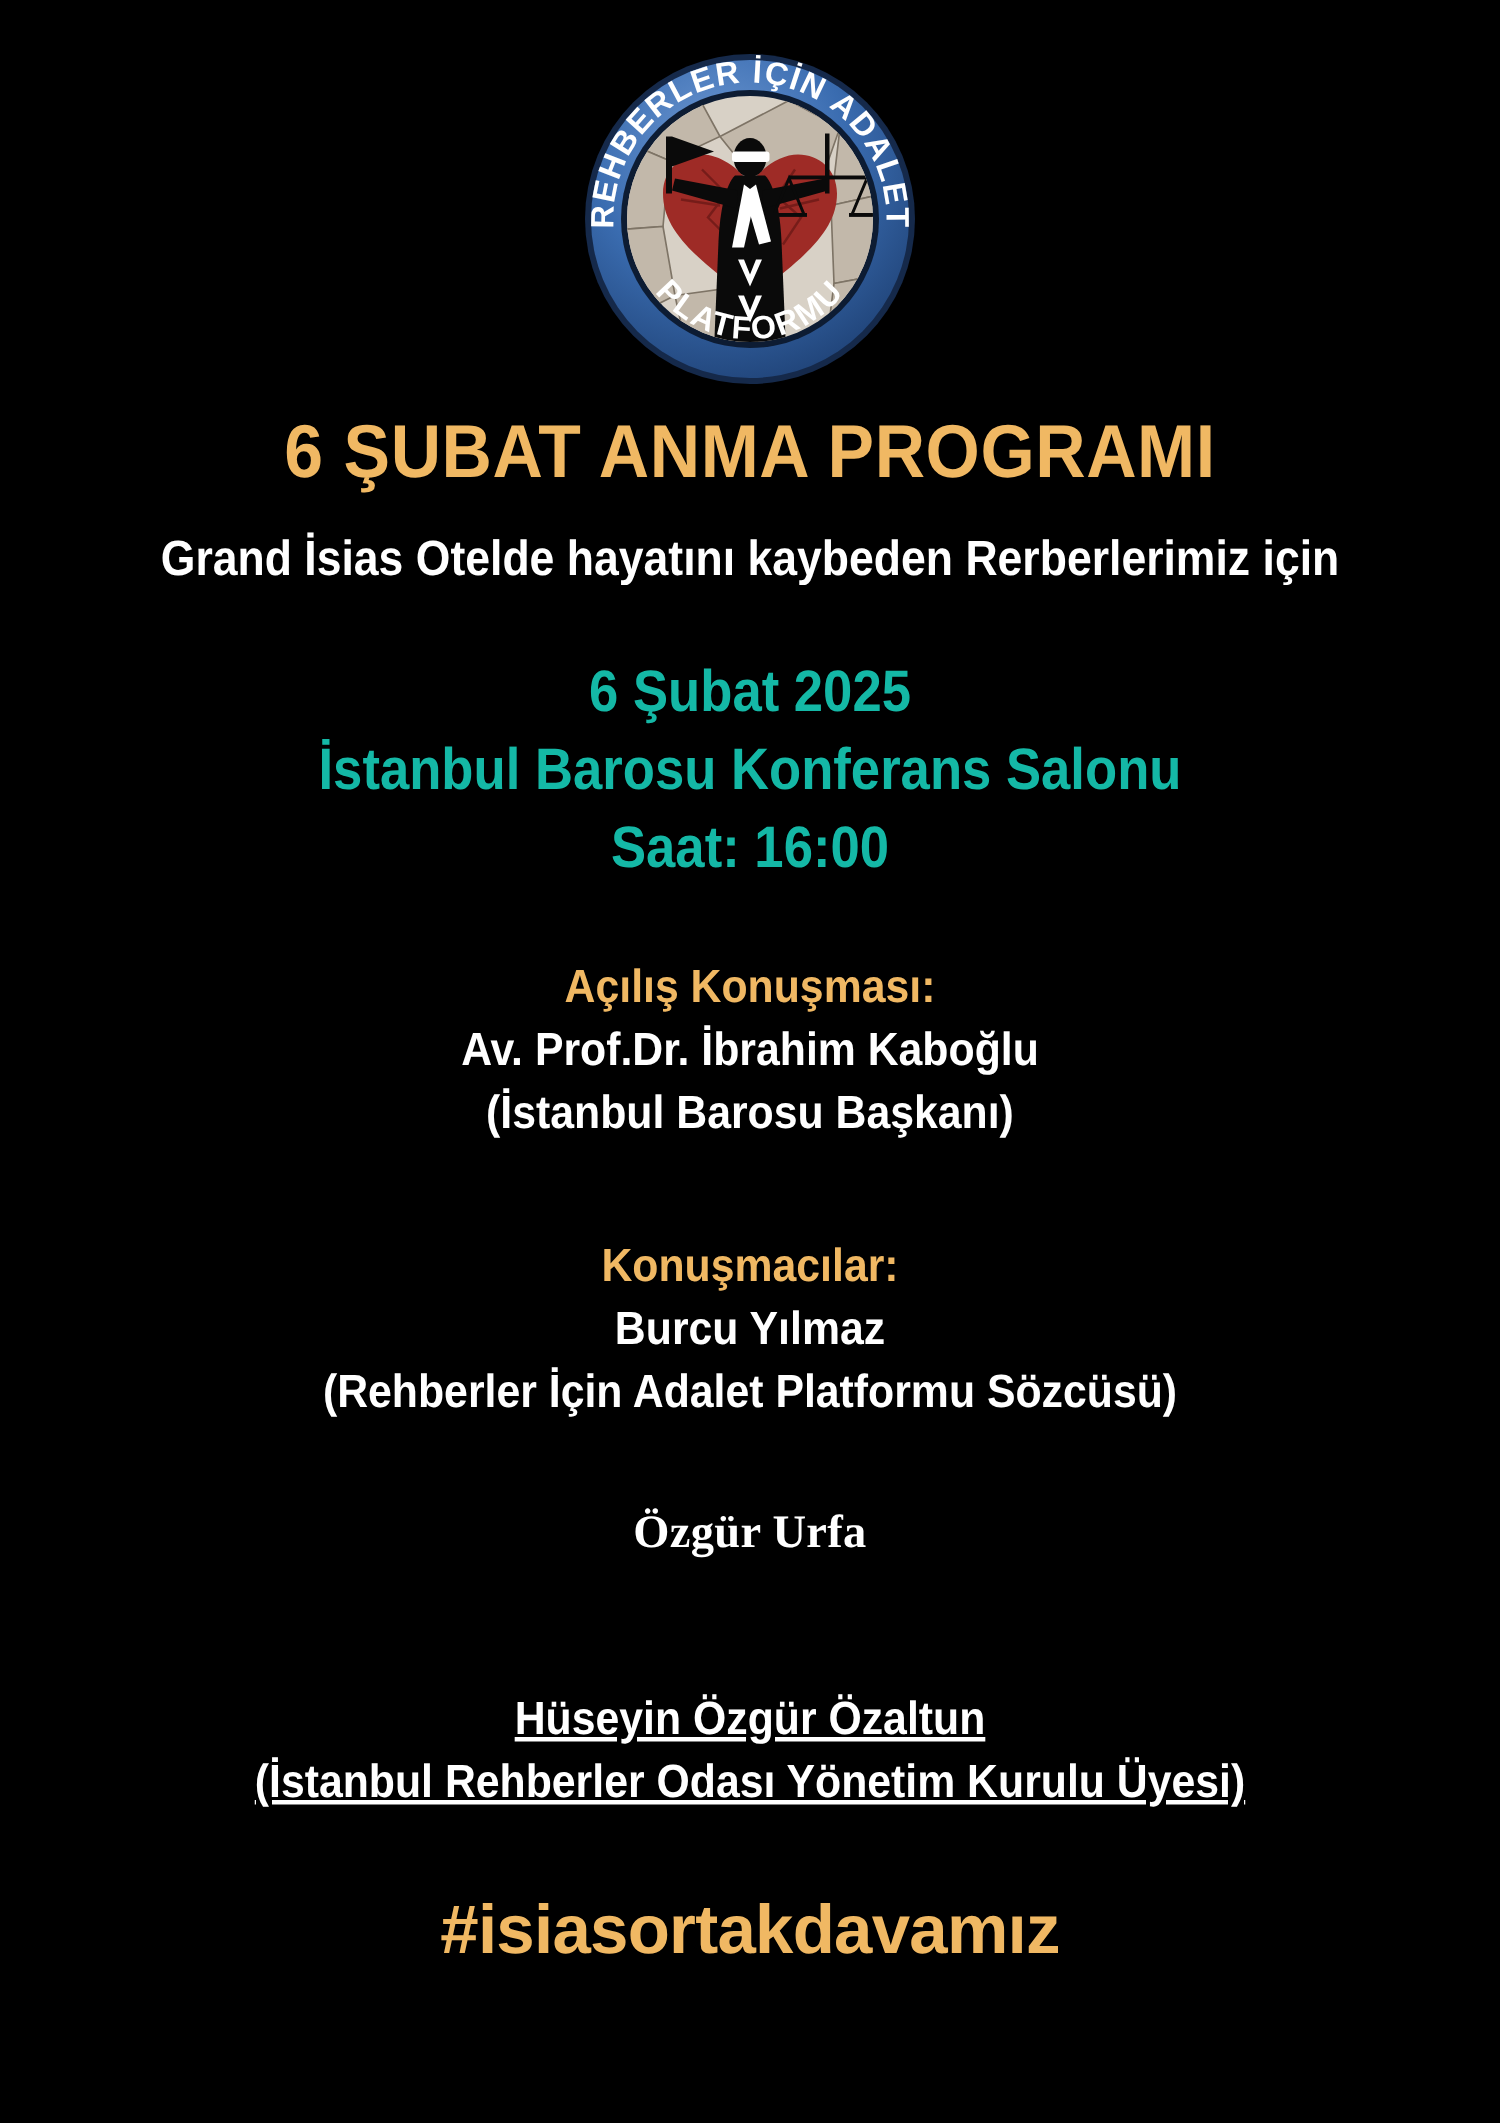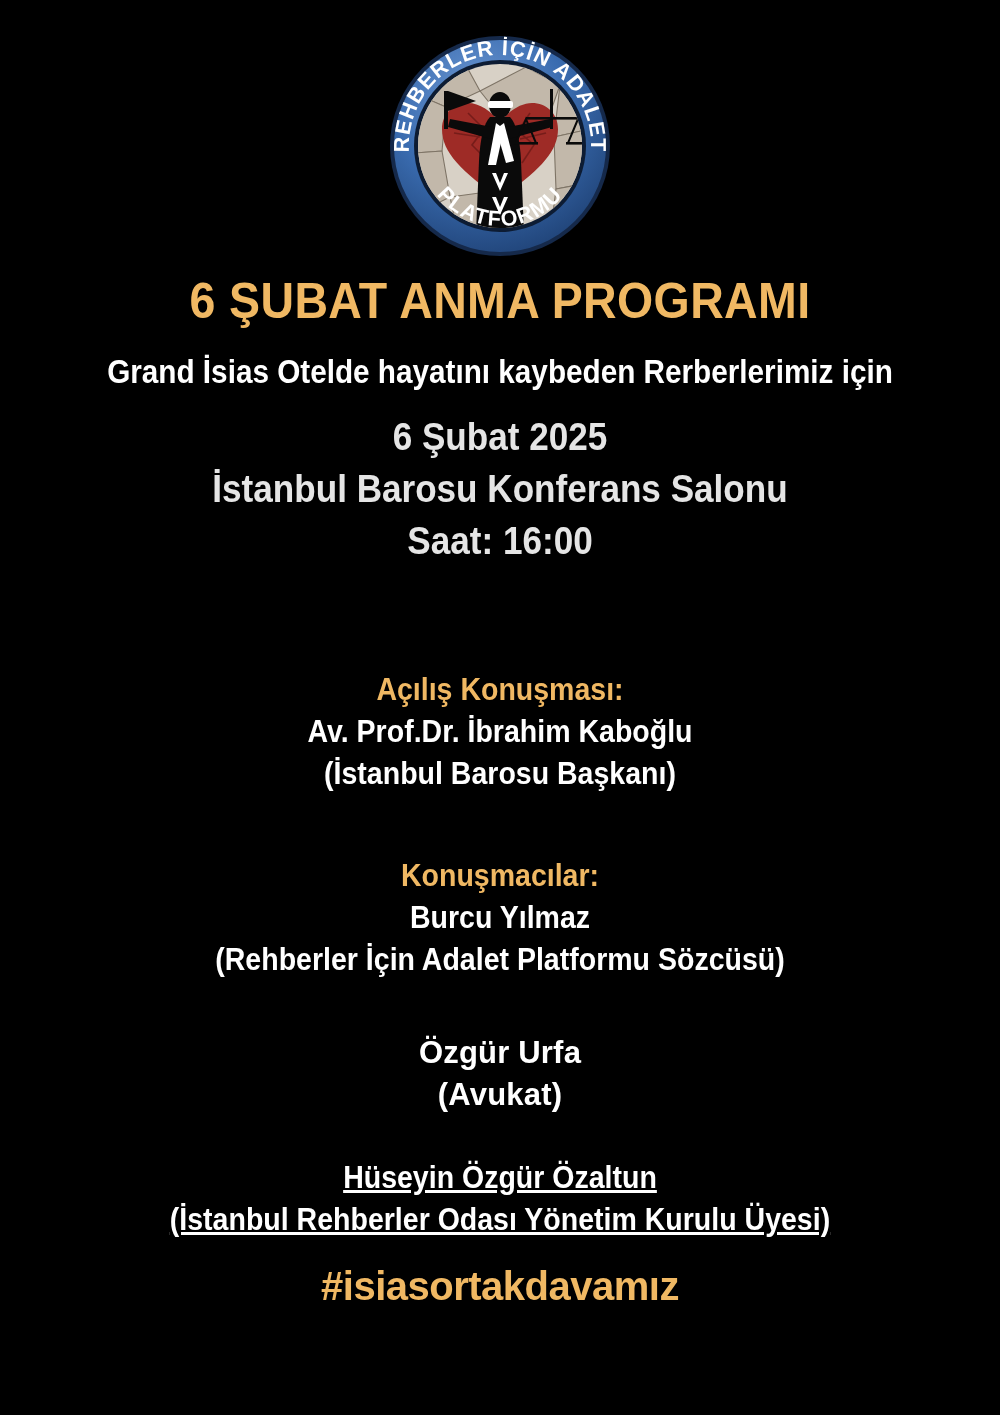--- a/index.html
+++ b/index.html
@@ -62,39 +62,38 @@
     text-align: center;
     font-size: 33px;
     line-height: 40px;
     font-weight: 700;
     color: #ffffff;
     transform: scaleX(0.90);
   }
 
   .event {
     position: absolute;
-    top: 411px;
-    left: 0;
-    width: 1000px;
-    text-align: center;
-    color: #e5e5e5;
+    top: 436px;
+    left: 0;
+    width: 1000px;
+    text-align: center;
+    color: #14b8a6;
   }
   .event .line {
     font-size: 39px;
     line-height: 52px;
     font-weight: 700;
     transform: scaleX(0.90);
   }
 
   .section {
     position: absolute;
     left: 0;
     width: 1000px;
     text-align: center;
-    margin-top: 32px;
   }
   .heading {
     font-size: 31px;
     line-height: 42px;
     font-weight: 700;
     color: #f0b863;
     transform: scaleX(0.92);
   }
   .name {
     font-size: 31px;
@@ -113,30 +112,30 @@
 
   
   .wide .name, .wide .role {
     transform: scaleX(1);
     font-size: 31px;
     letter-spacing: 0.2px;
   }
 
   #sec-opening  { top: 637px; }
   #sec-speakers { top: 823px; text-align: center; }
-  #sec-speaker2 { top: 1000px; }
+  #sec-speaker2 { top: 1000px; font-family: Liberation Serif, serif; }
   #sec-speaker3 { top: 1125px; text-decoration: underline; }
 
   .hashtag {
     position: absolute;
     top: 1258px;
     left: 0;
     width: 1000px;
     text-align: center;
-    font-size: 40px;
+    font-size: 46px;
     line-height: 56px;
     font-weight: 700;
     color: #f0b863;
     letter-spacing: -0.5px;
   }
 </style>
 </head>
 <body>
 
 <div class="poster">
@@ -241,21 +240,20 @@
   </div>
 
   <div class="section" id="sec-speakers">
     <div class="heading">Konuşmacılar:</div>
     <div class="name">Burcu Yılmaz</div>
     <div class="role">(Rehberler İçin Adalet Platformu Sözcüsü)</div>
   </div>
 
   <div class="section wide" id="sec-speaker2">
     <div class="name">Özgür Urfa</div>
-    <div class="role">(Avukat)</div>
   </div>
 
   <div class="section" id="sec-speaker3">
     <div class="name">Hüseyin Özgür Özaltun</div>
     <div class="role">(İstanbul Rehberler Odası Yönetim Kurulu Üyesi)</div>
   </div>
 
   <div class="hashtag">#isiasortakdavamız</div>
 
 </div>

